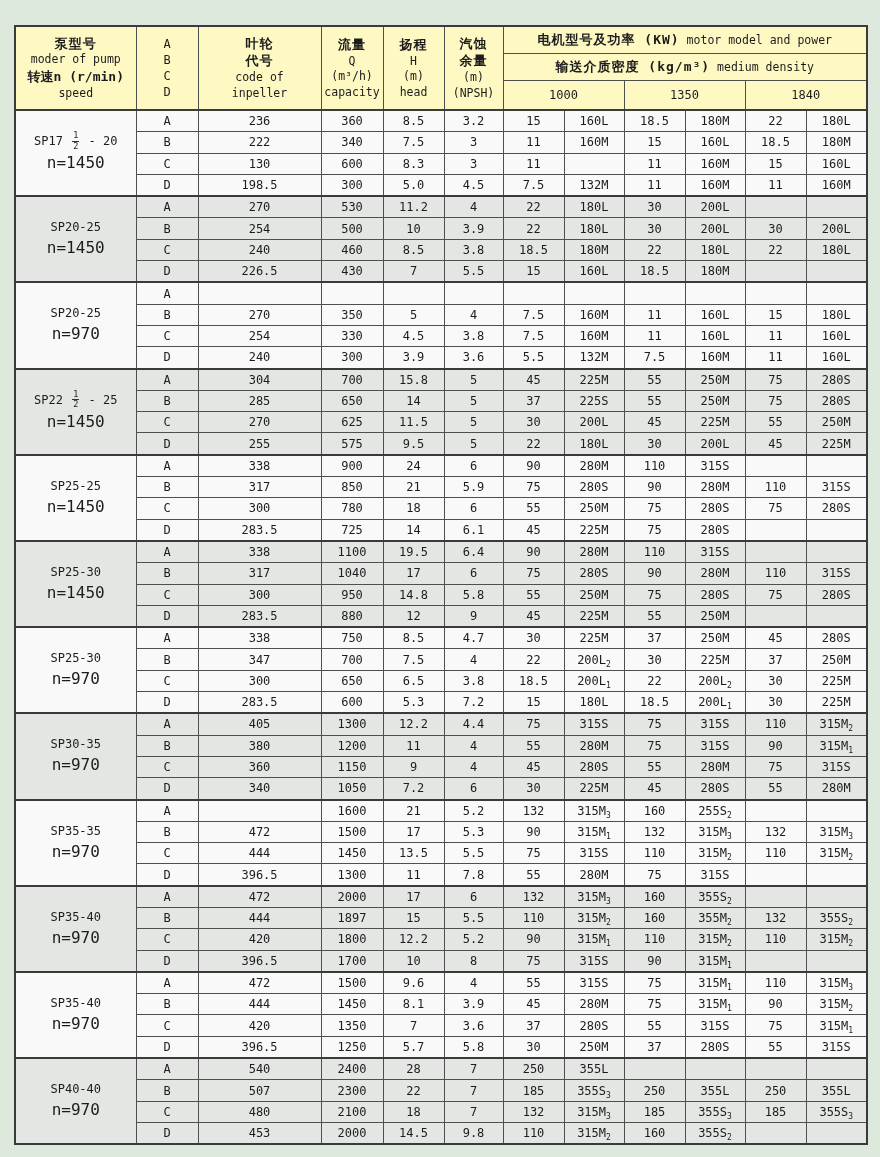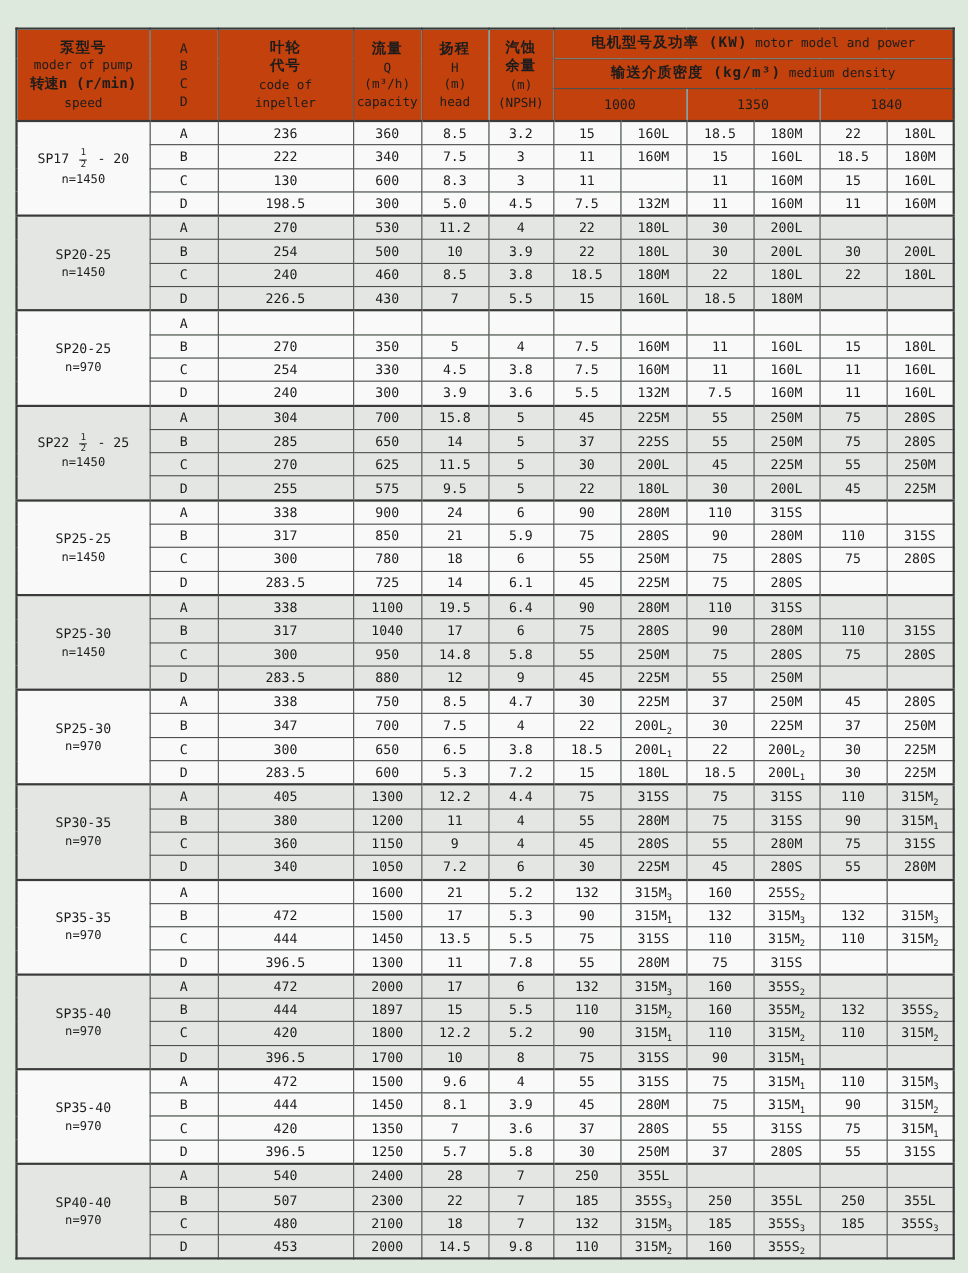--- a/index.html
+++ b/index.html
@@ -21,36 +21,36 @@
   .spec th,.spec td{
     border:1px solid #4f4f4f;
     padding:0 2px;
     text-align:center;
     vertical-align:middle;
     font-size:12px;
     overflow:hidden;
     white-space:nowrap;
   }
   .spec thead th{
-    background:#c2410c;
+    background:#fef9c3;
     font-weight:normal;
     line-height:1.35;
   }
   .spec thead .cn{font-size:13px;font-weight:600;letter-spacing:1px;}
   .spec thead .en{font-size:11.5px;}
   .spec thead .mix{font-size:13px;}
   .spec thead .mix .zh{font-weight:600;letter-spacing:1px;}
   tr.hr1{height:27px;} tr.hr2{height:27px;} tr.hr3{height:30px;}
   .spec tbody td{height:20.3px;}
   tr.g-white td{background:#f8f9f8;}
   tr.g-gray td{background:#e3e6e3;}
   tr.grp-first td{border-top:2px solid #3a3a3a;}
   td.model-cell{line-height:1.5;}
   .model-line{font-size:12px;}
-  .speed-line{font-size:11px;}
+  .speed-line{font-size:16px;}
   .frac{
     display:inline-block;text-align:center;vertical-align:-0.45em;
     font-size:8.5px;line-height:1.1;margin:0 2px;
   }
   .frac .n{display:block;border-bottom:1px solid #333;padding:0 1px;}
   .frac .d{display:block;}
   sub{font-size:8px;line-height:0;}
 </style>
 </head>
 <body>

